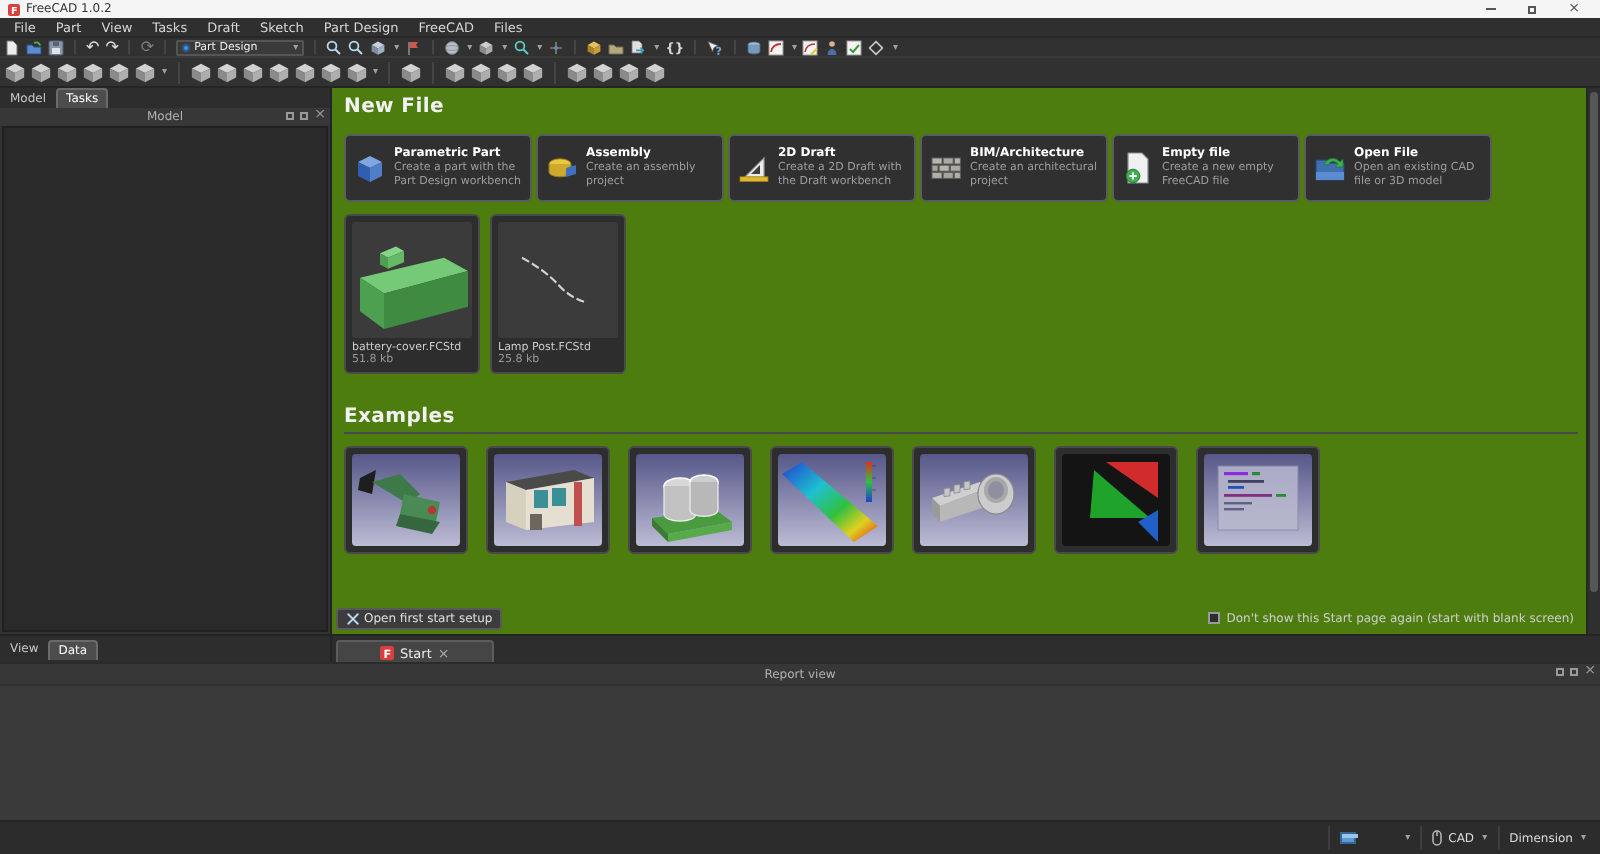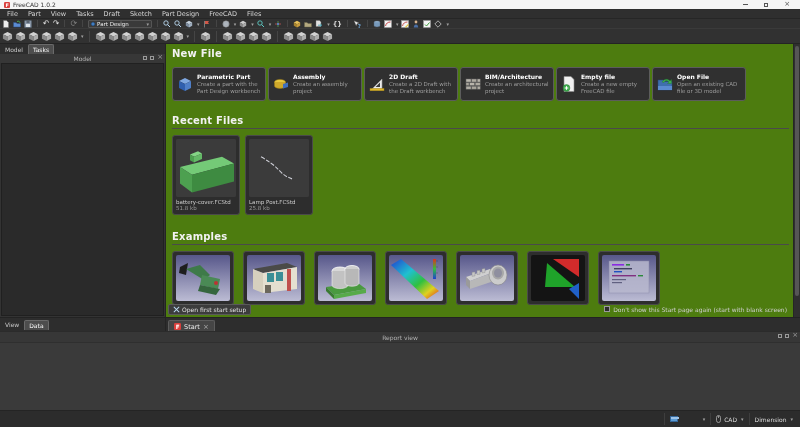--- a/index.html
+++ b/index.html
@@ -71,21 +71,21 @@
   .ofs-btn { margin-left:2px; height:11px; display:flex; align-items:center; gap:2px; background:#3c3c3c; border:1px solid #5a5a5a; border-radius:2px; padding:0 4px; font-size:6px; color:#e0e0e0; }
   .dont-show { margin-left:auto; display:flex; align-items:center; gap:3px; margin-right:6px; font-size:6px; color:#cfcfcf; }
   .checkbox { width:6px; height:6px; border:1px solid #9a9a9a; background:#2d2d2d; }
 
   .vscroll { position:absolute; right:0; top:0; bottom:0; width:7px; background:#2f2f2f; border-left:1px solid #262626; }
   .vthumb { position:absolute; left:1px; top:2px; width:4px; height:250px; background:#565656; border-radius:2px; }
 
   
   .bottom-tabs { height:14px; background:#2d2d2d; border-top:1px solid #232323; display:flex; }
   .prop-tabs { width:166px; display:flex; align-items:center; padding-left:1px; gap:1px; border-right:1px solid #242424; }
-  .start-tab { margin:2px 0 0 2px; display:flex; align-items:center; gap:3px; background:#454545; border:1px solid #5c5c5c; border-bottom:none; border-radius:2px 2px 0 0; padding:0 5px; height:12px; }
+  .start-tab { margin:2px 0 0 2px; display:flex; align-items:center; gap:3px; background:#454545; border:1px solid #5c5c5c; border-bottom:none; border-radius:2px 2px 0 0; padding:0 21px; height:12px; }
   .start-tab .lbl { font-size:6.5px; color:#ececec; }
   .tab-close { font-size:7px; color:#aaa; line-height:6px; }
 
   
   .report-header { height:11px; background:#373737; border-top:1px solid #2b2b2b; display:flex; align-items:center; position:relative; }
   .report-content { height:68px; background:#3a3a3a; border-top:1px solid #2f2f2f; }
 
   
   .statusbar { height:17px; background:#2c2c2c; border-top:1px solid #242424; display:flex; align-items:center; }
   .status-right { margin-left:auto; display:flex; align-items:center; height:100%; padding-right:2px; }
@@ -457,21 +457,20 @@
               <rect x="2" y="11" width="14" height="4" fill="#5b8bd0"></rect>
               <path d="M6 7c2-3.5 6-3.5 8-1l1.5-1.5v4h-4L13 7c-1.5-1.8-4-1.8-5 .5z" fill="#3fae4f" stroke="#1f7a2e" stroke-width=".4"></path>
             </svg>
           <div class="nf-text">
             <div class="nf-title">Open File</div>
             <div class="nf-desc">Open an existing CAD file or 3D model</div>
           </div>
         </div>
       </div>
 
-      <div class="section-h rf-heading">Recent Files</div>
       <div class="recent-row">
 
         <div class="rf-card">
           <div class="rf-thumb">
             <svg width="100%" height="100%" viewBox="0 0 60 52" preserveAspectRatio="none">
               <rect width="60" height="52" fill="#3b3b3b"></rect>
               <polygon points="14,14 22,11 26,13 18,16" fill="#84d586"></polygon>
               <polygon points="14,14 18,16 18,21 14,19" fill="#4da050"></polygon>
               <polygon points="18,16 26,13 26,18 18,21" fill="#64b967"></polygon>
               <polygon points="4,25 46,16 58,22 16,32" fill="#74ca77"></polygon>

